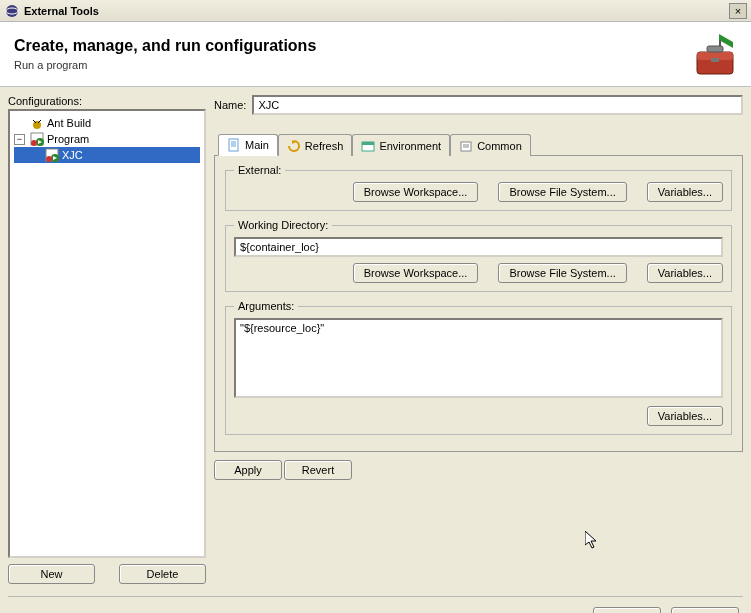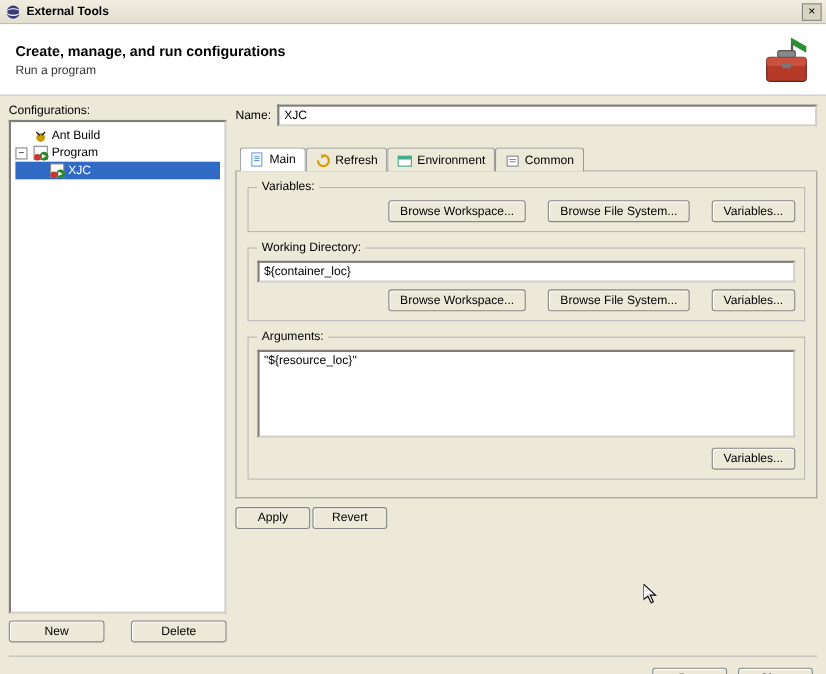--- a/index.html
+++ b/index.html
@@ -4,21 +4,21 @@
 <style>
 * { box-sizing: border-box; margin: 0; padding: 0; font-family: Tahoma, sans-serif; font-size: 11px; }
 body { background: #ece9d8; width: 751px; height: 613px; overflow: hidden; position: relative; }
 
 .titlebar { height: 22px; background: linear-gradient(to bottom, #f0ede0, #e2dfd0); border-bottom: 1px solid #b8b8b8; display: flex; align-items: center; padding: 0 4px; }
 .titlebar .eclipse-icon { width: 16px; height: 16px; margin-right: 4px; display: flex; align-items: center; justify-content: center; }
 .titlebar .title { font-weight: bold; flex: 1; }
 .titlebar .close-btn { width: 18px; height: 16px; background: #d8d4c2; border: 1px solid #888; display: flex; align-items: center; justify-content: center; font-family: sans-serif; cursor: pointer; }
 
 .header-area { background: #fff; padding: 10px 14px 10px 14px; border-bottom: 1px solid #c0c0c0; display: flex; justify-content: space-between; align-items: center; }
-.header-text h1 { font-size: 13px; font-weight: bold; margin-bottom: 4px; }
+.header-text h1 { font-size: 16px; font-weight: bold; margin-bottom: 4px; }
 .header-text p { font-size: 11px; color: #333; }
 .header-icon { width: 48px; height: 44px; position: relative; }
 
 .main-body { display: flex; padding: 8px; gap: 8px; height: 505px; }
 
 .left-panel { width: 198px; display: flex; flex-direction: column; }
 .left-panel .label { margin-bottom: 2px; }
 .tree-container { background: #fff; border: 2px inset #d4d0c8; flex: 1; padding: 4px; overflow: auto; }
 .tree-item { display: flex; align-items: center; height: 16px; padding: 1px 0; cursor: pointer; }
 .tree-item.selected { background: #316ac5; color: #fff; }
@@ -172,21 +172,21 @@
               <rect x="2" y="3" width="10" height="9" fill="#fff" stroke="#888"></rect>
               <line x1="4" y1="6" x2="10" y2="6" stroke="#888"></line>
               <line x1="4" y1="8" x2="10" y2="8" stroke="#888"></line>
             </svg></span>
         <span>Common</span>
       </div>
     </div>
 
     <div class="tab-content">
       <fieldset>
-        <legend>Variables:</legend>
+        <legend>External:</legend>
         <div class="btn-row">
           <button>Browse Workspace...</button>
           <button>Browse File System...</button>
           <button>Variables...</button>
         </div>
       </fieldset>
 
       <fieldset>
         <legend>Working Directory:</legend>
         <input type="text" value="${container_loc}" style="">

